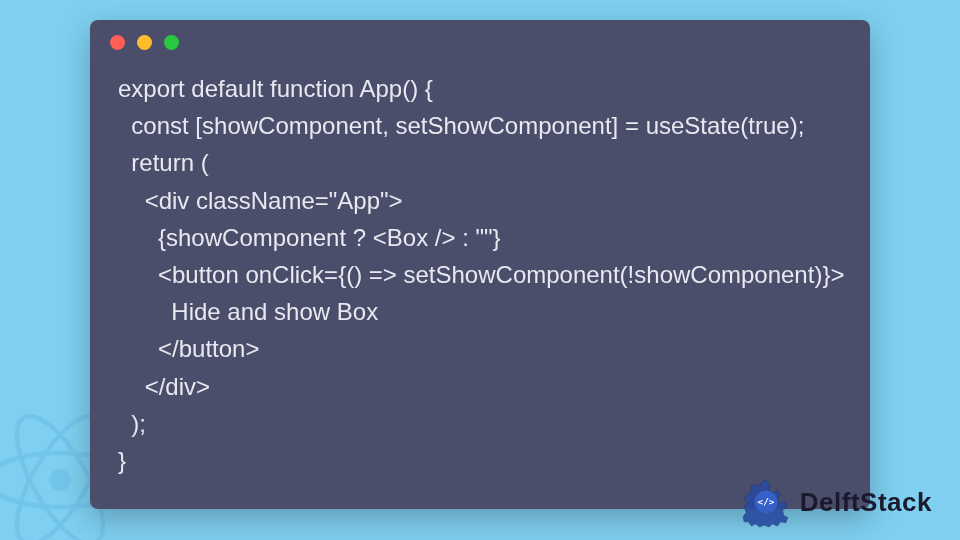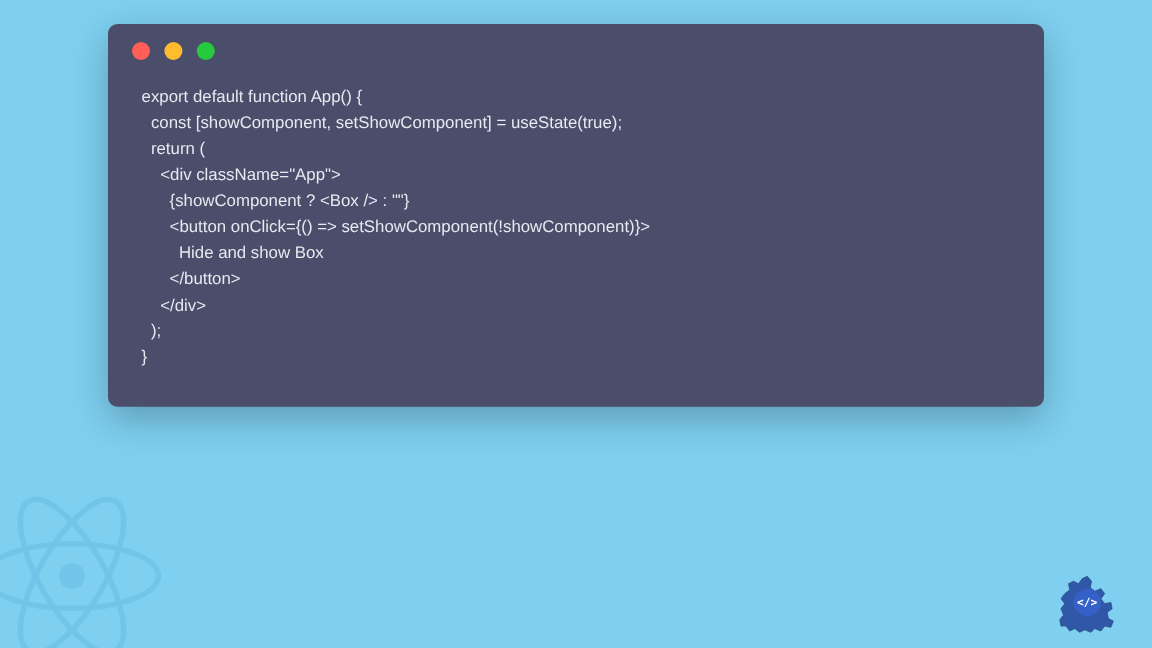--- a/index.html
+++ b/index.html
@@ -31,21 +31,21 @@
     width: 15px;
     height: 15px;
     border-radius: 50%;
   }
   .dot-red { background: #ff5f56; }
   .dot-yellow { background: #ffbd2e; }
   .dot-green { background: #27c93f; }
   .code {
     color: #e8e8f0;
     font-family: inherit;
-    font-size: 14px;
+    font-size: 24px;
     line-height: 1.55;
     padding: 10px 19px 10px 28px;
     white-space: pre;
   }
   .brand {
     position: absolute;
     right: 28px;
     bottom: 12px;
     display: flex;
     align-items: center;
@@ -108,13 +108,14 @@
     <svg viewBox="0 0 100 100">
       <g transform="translate(50 50)">
         <g fill="#2a4aa0" stroke="#1a2f6b" stroke-width="1">
           <path d="M0,-42 L7,-34 L5,-24 L12,-18 L22,-22 L28,-14 L22,-6 L28,2 L38,0 L40,10 L32,16 L34,26 L42,30 L38,40 L28,38 L22,46 L12,42 L6,48 L-4,44 L-12,48 L-20,42 L-28,46 L-34,38 L-42,38 L-44,28 L-38,20 L-42,10 L-36,2 L-42,-6 L-36,-14 L-28,-20 L-30,-30 L-22,-34 L-14,-30 L-8,-38 Z" opacity="0.9"></path>
         </g>
         <circle r="22" fill="#3560c8"></circle>
         <text x="0" y="6" text-anchor="middle" font-size="18" font-weight="bold" fill="#fff" font-family="monospace">&lt;/&gt;</text>
       </g>
     </svg>
   </div>
+  <span class="brand-text">DelftStack</span>
 </div>
 
 </body></html>

